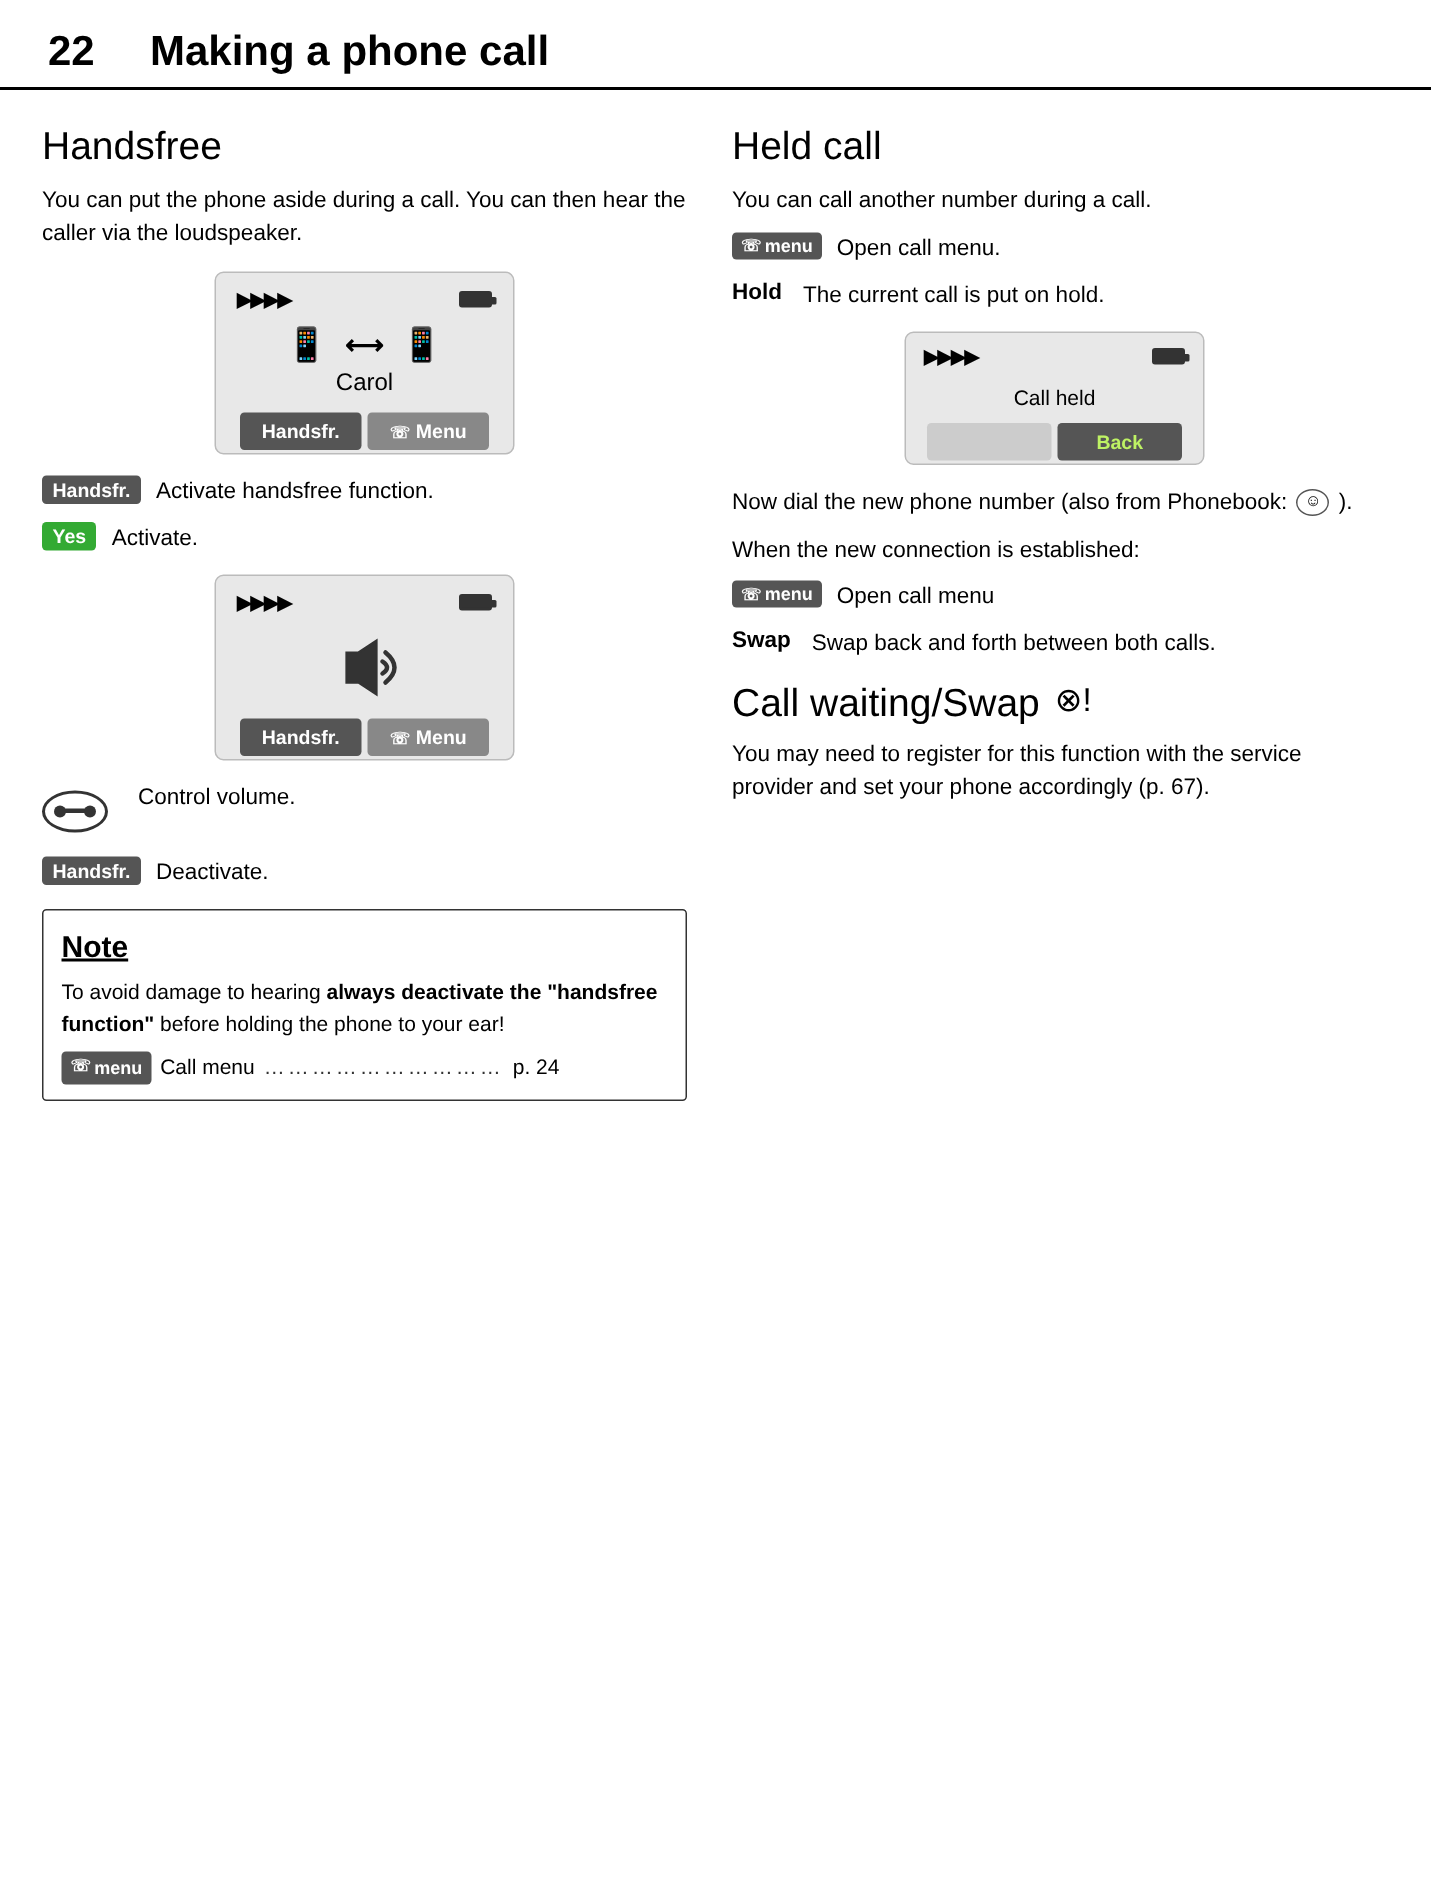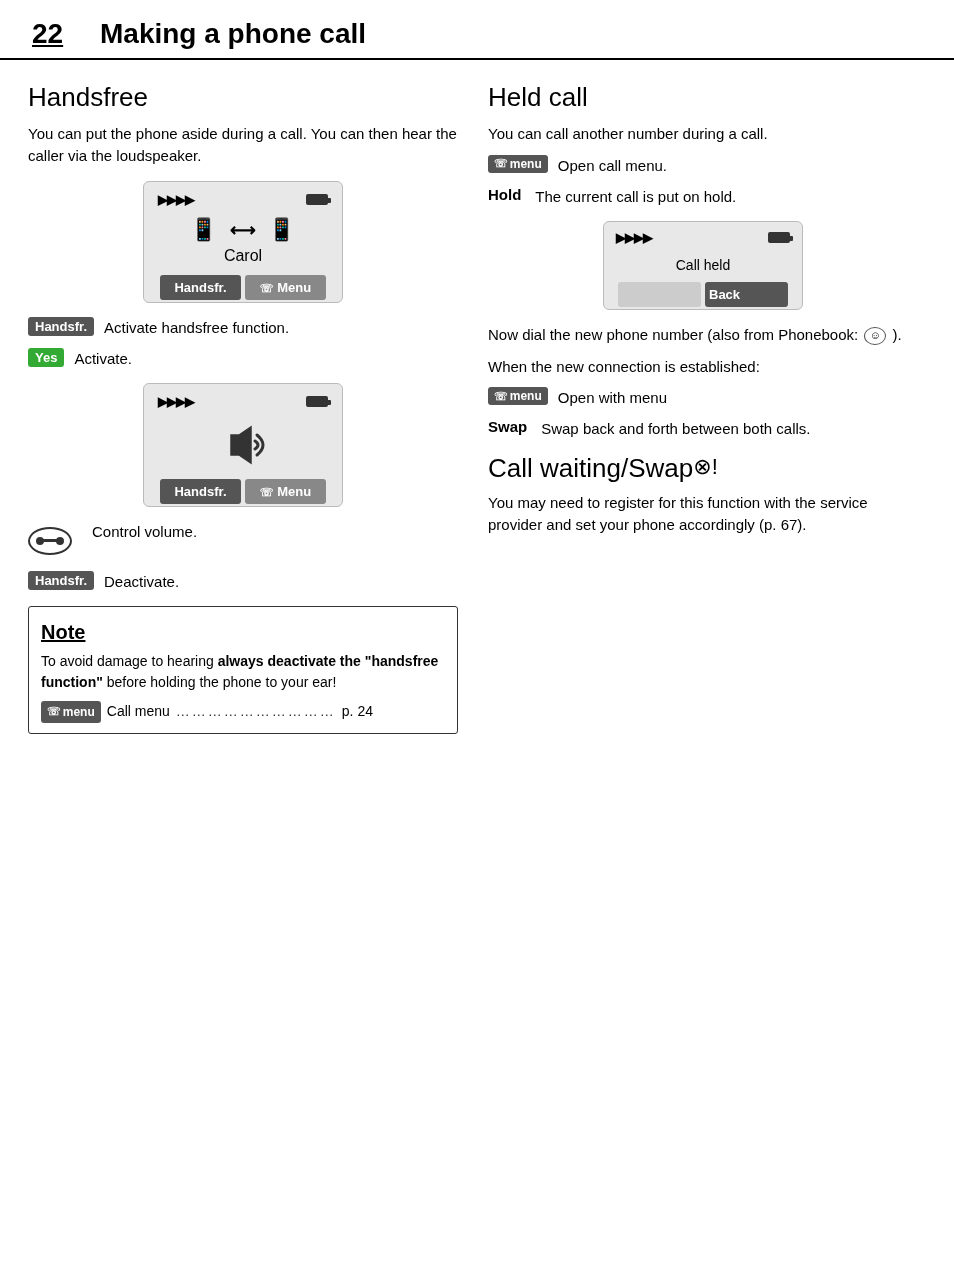--- a/index.html
+++ b/index.html
@@ -19,21 +19,20 @@
       align-items: baseline;
       padding: 18px 32px 8px 32px;
       border-bottom: 2px solid #000;
       margin-bottom: 18px;
     }
     .page-number {
       font-size: 28px;
       font-weight: bold;
       margin-right: 28px;
       min-width: 40px;
-      text-decoration: underline;
     }
     .page-title {
       font-size: 28px;
       font-weight: bold;
     }
 
     
     .content {
       display: flex;
       padding: 0 28px;
@@ -180,22 +179,22 @@
       margin-top: 6px;
     }
     .held-buttons {
       display: flex;
       gap: 0;
       margin-top: 6px;
     }
     .held-btn {
       flex: 1;
       background: #555;
-      color: #ffffff;
-      text-align: left;
+      color: #bef264;
+      text-align: center;
       font-size: 13px;
       font-weight: bold;
       padding: 5px 4px;
       border-radius: 3px;
       margin: 2px;
     }
     .held-btn-empty {
       flex: 1;
       background: #ccc;
       padding: 5px 4px;
@@ -308,20 +307,21 @@
     }
     .note-dots {
       letter-spacing: 2px;
       color: #333;
     }
 
     
     .call-waiting-title-row {
       display: flex;
       align-items: center;
+      gap: 10px;
       margin-bottom: 8px;
       margin-top: 4px;
     }
     .call-waiting-icon {
       font-size: 22px;
     }
 
     
     .phonebook-icon {
       display: inline-flex;
@@ -481,21 +481,21 @@
       <span>).</span>
     </p>
 
     <p class="body-text">When the new connection is established:</p>
 
     <div class="key-item">
       <span class="key-badge-menu">
         <span style="font-size:11px;">☏</span>
         <span>menu</span>
       </span>
-      <span class="key-desc">Open with menu</span>
+      <span class="key-desc">Open call menu</span>
     </div>
 
     <div class="key-item">
       <span class="key-word">Swap</span>
       <span class="key-desc">Swap back and forth between both calls.</span>
     </div>
 
     <div class="call-waiting-title-row">
       <h2 class="section-title" style="margin-bottom:0;">Call waiting/Swap</h2>
       <span class="call-waiting-icon">⊗!</span>

